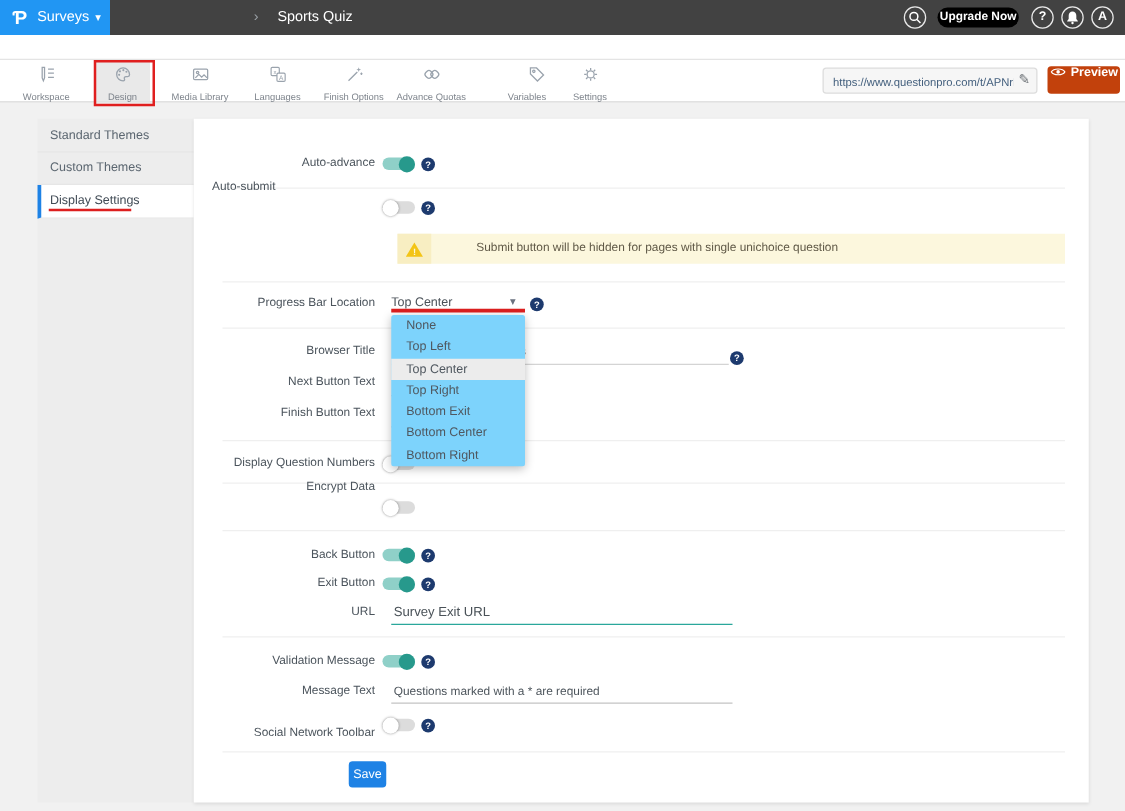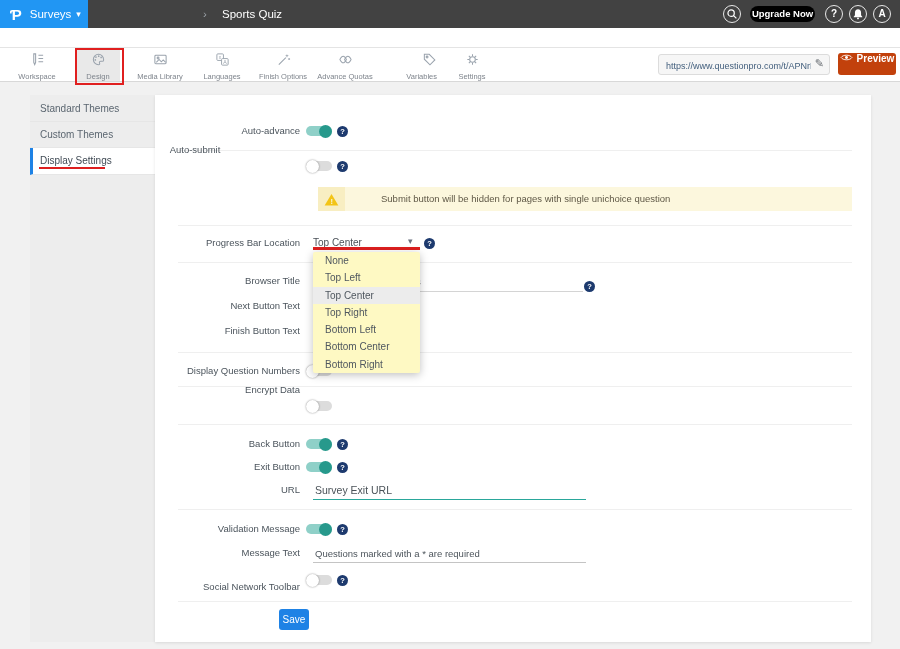--- a/index.html
+++ b/index.html
@@ -64,21 +64,21 @@
   #warning-icon-cell{position:absolute;left:0;top:0;width:27px;height:24px;background:#f8eec2;
         display:flex;align-items:center;justify-content:center;}
   #warning-text{position:absolute;left:42px;top:0;height:24px;line-height:24px;font-size:9.5px;color:#5f5846;margin-left:21px;}
 
   .underline-input{border:none;border-bottom:1px solid #d4d4d4;background:transparent;outline:none;
         font-family:"Liberation Sans",sans-serif;}
   #select-value{left:313px;top:237px;font-size:10px;color:#4a5158;}
   #select-caret{left:408px;top:236px;font-size:9px;color:#6b7280;}
   #select-annotation{left:313px;top:247px;width:107px;height:3px;background:#dd1f1f;}
 
-  #dropdown{left:313px;top:252px;width:107px;height:121px;background:#fef9c3;z-index:10;
+  #dropdown{left:313px;top:252px;width:107px;height:121px;background:#7dd3fc;z-index:10;
             box-shadow:0 2px 8px rgba(0,0,0,.25);border-radius:2px;}
   .dd-item{height:17.28px;line-height:17.28px;padding-left:12px;font-size:10px;color:#4f575f;}
   .dd-item.highlighted{background:#ececec;}
 
   #exit-url-input{left:313px;top:481px;width:269px;height:16px;font-size:10.5px;color:#4a5258;
         border-bottom:1px solid #2aa79b;}
   #exit-url-input::placeholder{color:#4a5258;opacity:1;}
   #message-input{left:313px;top:544px;width:269px;height:16px;font-size:9.5px;color:#4d555c;
         border-bottom:1px solid #c4c4c4;}
   #save-btn{left:279px;top:609px;width:30px;height:21px;background:#1e82e5;border-radius:3px;color:#fff;
@@ -300,16 +300,16 @@
 <div class="abs help" style="left:337px;top:575px;">?</div>
 <div class="abs divider" style="top:601px;"></div>
 
 <div id="save-btn" class="abs">Save</div>
 
 <div id="dropdown" class="abs">
   <div class="dd-item">None</div>
   <div class="dd-item">Top Left</div>
   <div class="dd-item highlighted">Top Center</div>
   <div class="dd-item">Top Right</div>
-  <div class="dd-item">Bottom Left</div>
+  <div class="dd-item">Bottom Exit</div>
   <div class="dd-item">Bottom Center</div>
   <div class="dd-item">Bottom Right</div>
 </div>
 
 </body></html>

